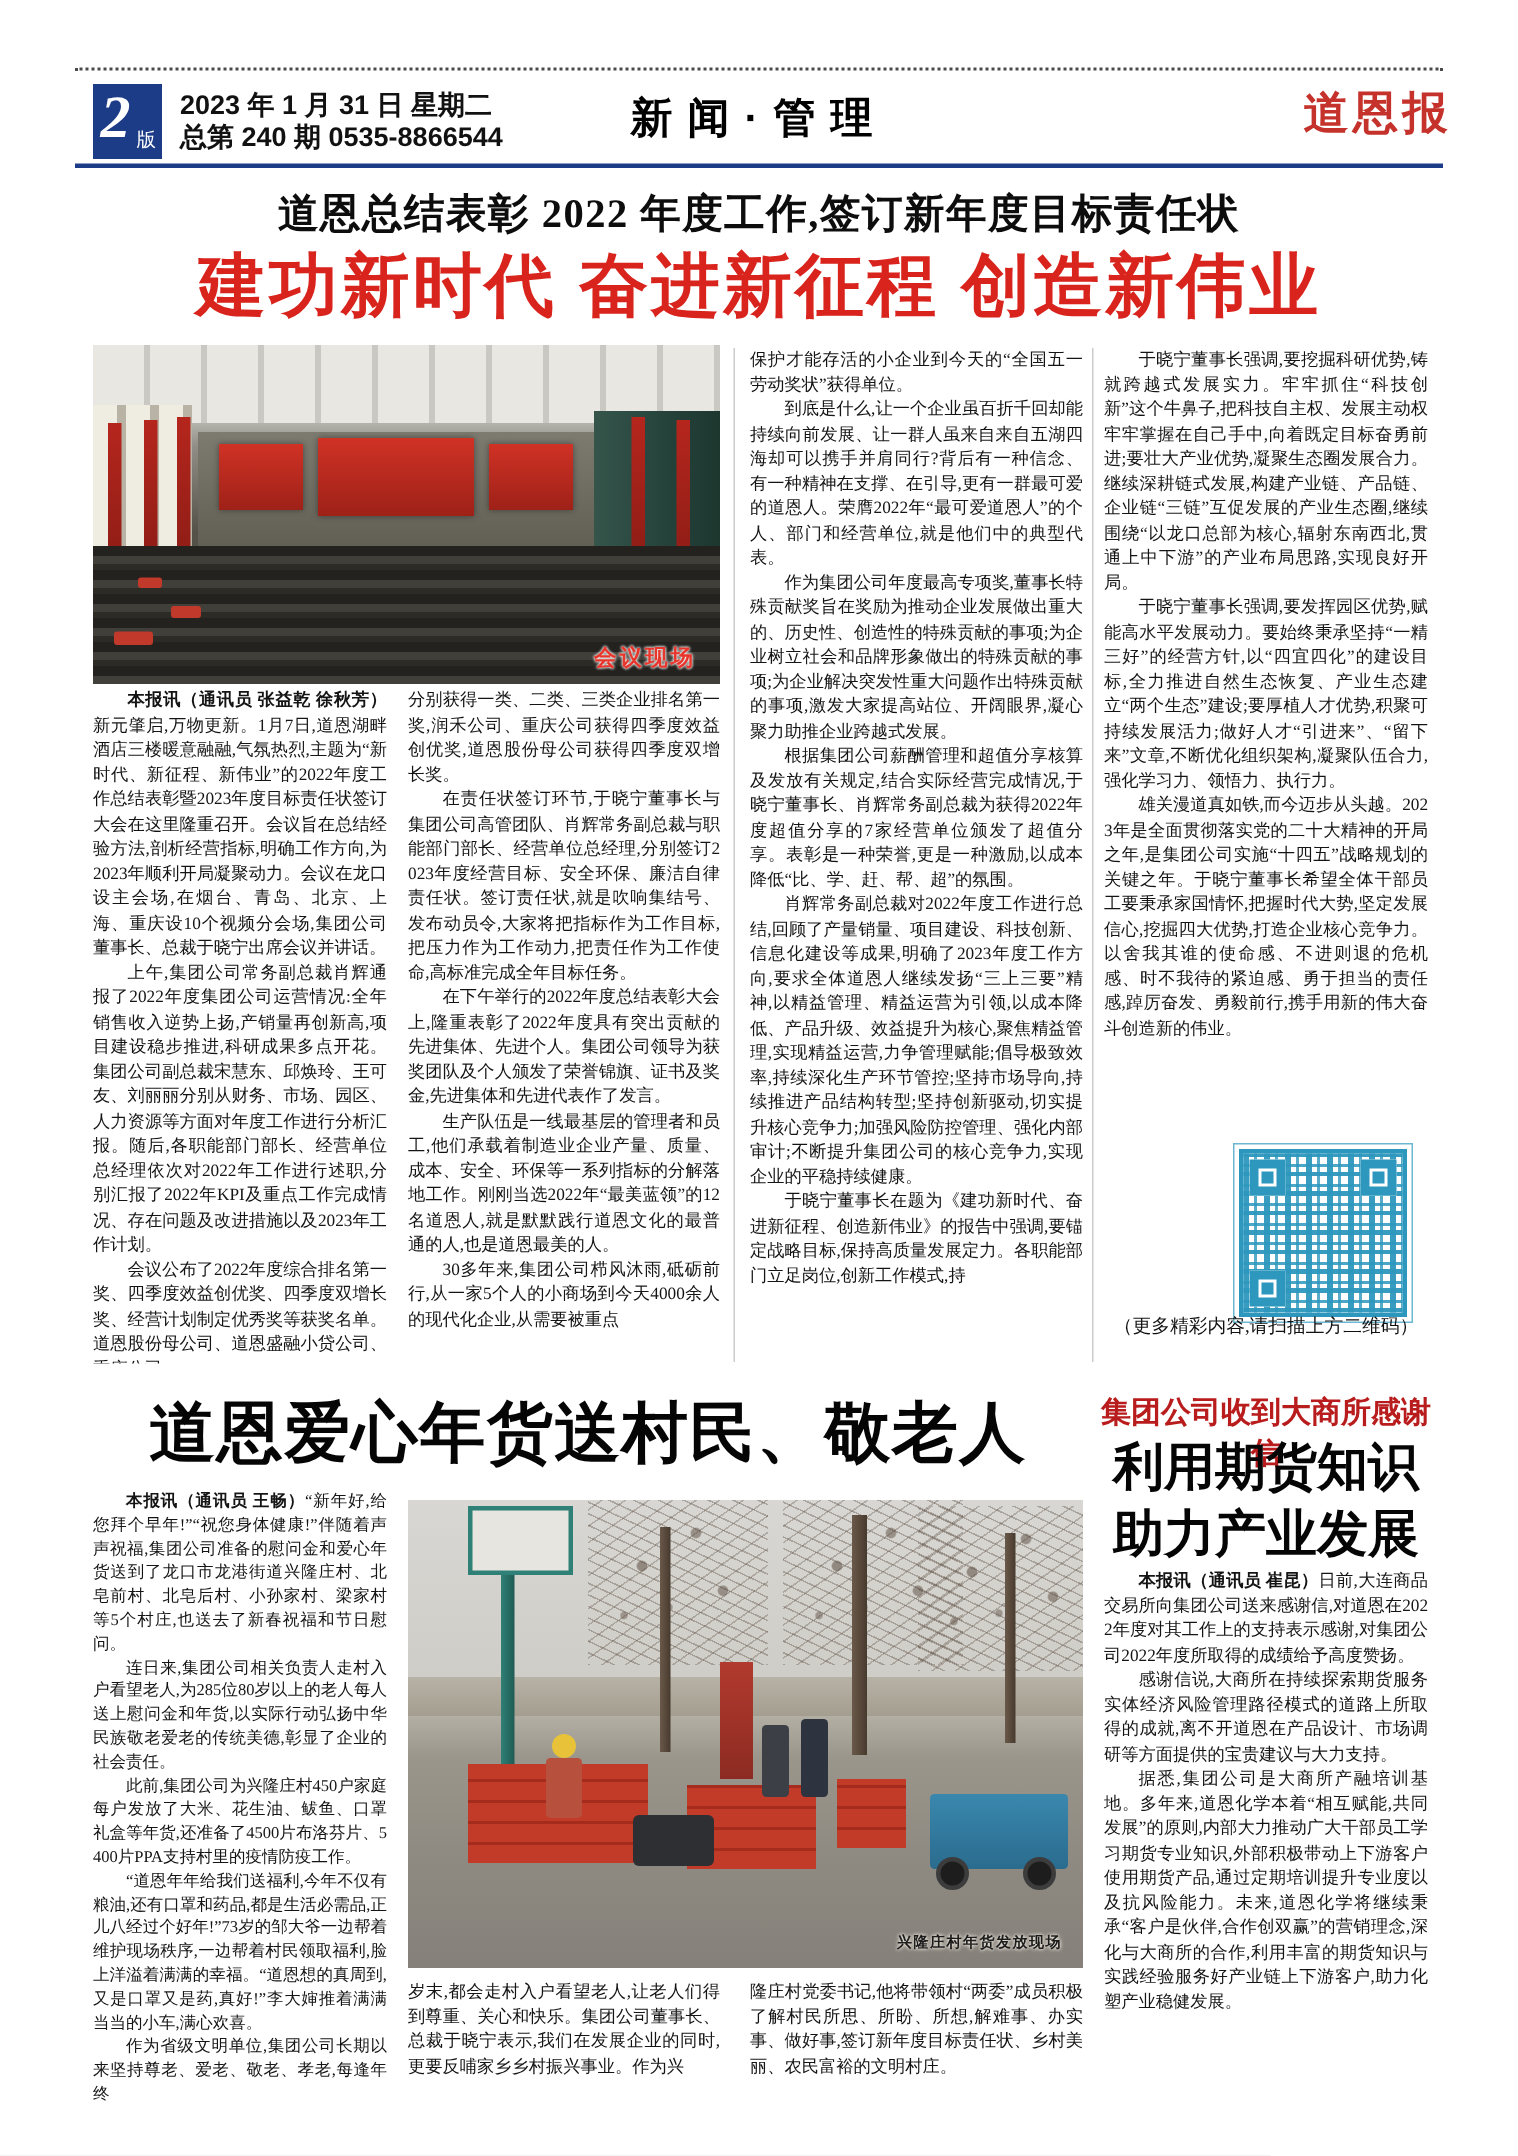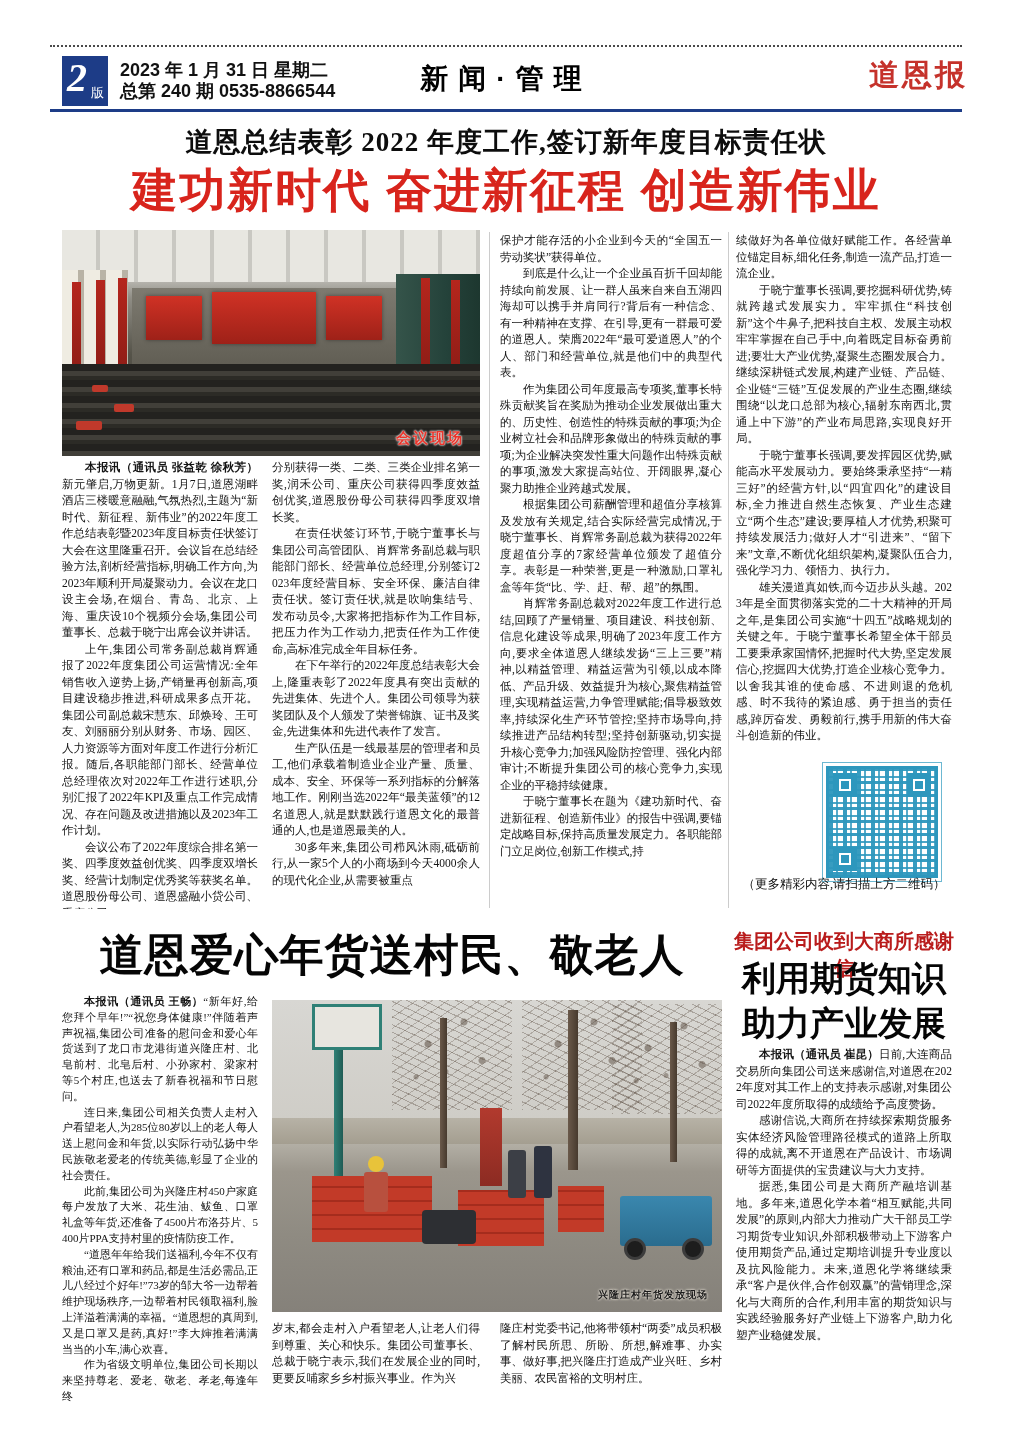--- a/index.html
+++ b/index.html
@@ -142,27 +142,26 @@
     <p>在责任状签订环节,于晓宁董事长与集团公司高管团队、肖辉常务副总裁与职能部门部长、经营单位总经理,分别签订2023年度经营目标、安全环保、廉洁自律责任状。签订责任状,就是吹响集结号、发布动员令,大家将把指标作为工作目标,把压力作为工作动力,把责任作为工作使命,高标准完成全年目标任务。</p>
     <p>在下午举行的2022年度总结表彰大会上,隆重表彰了2022年度具有突出贡献的先进集体、先进个人。集团公司领导为获奖团队及个人颁发了荣誉锦旗、证书及奖金,先进集体和先进代表作了发言。</p>
     <p>生产队伍是一线最基层的管理者和员工,他们承载着制造业企业产量、质量、成本、安全、环保等一系列指标的分解落地工作。刚刚当选2022年“最美蓝领”的12名道恩人,就是默默践行道恩文化的最普通的人,也是道恩最美的人。</p>
     <p>30多年来,集团公司栉风沐雨,砥砺前行,从一家5个人的小商场到今天4000余人的现代化企业,从需要被重点</p>
   </div>
   <div class="abs vrule" style="left:489px;top:232px;height:676px;"></div>
   <div class="abs col c3">
     <p class="cont">保护才能存活的小企业到今天的“全国五一劳动奖状”获得单位。</p>
     <p>到底是什么,让一个企业虽百折千回却能持续向前发展、让一群人虽来自来自五湖四海却可以携手并肩同行?背后有一种信念、有一种精神在支撑、在引导,更有一群最可爱的道恩人。荣膺2022年“最可爱道恩人”的个人、部门和经营单位,就是他们中的典型代表。</p>
     <p>作为集团公司年度最高专项奖,董事长特殊贡献奖旨在奖励为推动企业发展做出重大的、历史性、创造性的特殊贡献的事项;为企业树立社会和品牌形象做出的特殊贡献的事项;为企业解决突发性重大问题作出特殊贡献的事项,激发大家提高站位、开阔眼界,凝心聚力助推企业跨越式发展。</p>
-    <p>根据集团公司薪酬管理和超值分享核算及发放有关规定,结合实际经营完成情况,于晓宁董事长、肖辉常务副总裁为获得2022年度超值分享的7家经营单位颁发了超值分享。表彰是一种荣誉,更是一种激励,口罩礼盒等年货“比、学、赶、帮、超”的氛围。</p>
+    <p>根据集团公司薪酬管理和超值分享核算及发放有关规定,结合实际经营完成情况,于晓宁董事长、肖辉常务副总裁为获得2022年度超值分享的7家经营单位颁发了超值分享。表彰是一种荣誉,更是一种激励,以成本降低“比、学、赶、帮、超”的氛围。</p>
     <p>肖辉常务副总裁对2022年度工作进行总结,回顾了产量销量、项目建设、科技创新、信息化建设等成果,明确了2023年度工作方向,要求全体道恩人继续发扬“三上三要”精神,以精益管理、精益运营为引领,以成本降低、产品升级、效益提升为核心,聚焦精益管理,实现精益运营,力争管理赋能;倡导极致效率,持续深化生产环节管控;坚持市场导向,持续推进产品结构转型;坚持创新驱动,切实提升核心竞争力;加强风险防控管理、强化内部审计;不断提升集团公司的核心竞争力,实现企业的平稳持续健康。</p>
     <p>于晓宁董事长在题为《建功新时代、奋进新征程、创造新伟业》的报告中强调,要锚定战略目标,保持高质量发展定力。各职能部门立足岗位,创新工作模式,持</p>
   </div>
   <div class="abs vrule" style="left:728px;top:232px;height:676px;"></div>
   <div class="abs col c4">
-    <p class="cont">续做好为各单位做好赋能工作。各经营单位锚定目标,细化任务,制造一流产品,打造一流企业。</p>
     <p>于晓宁董事长强调,要挖掘科研优势,铸就跨越式发展实力。牢牢抓住“科技创新”这个牛鼻子,把科技自主权、发展主动权牢牢掌握在自己手中,向着既定目标奋勇前进;要壮大产业优势,凝聚生态圈发展合力。继续深耕链式发展,构建产业链、产品链、企业链“三链”互促发展的产业生态圈,继续围绕“以龙口总部为核心,辐射东南西北,贯通上中下游”的产业布局思路,实现良好开局。</p>
     <p>于晓宁董事长强调,要发挥园区优势,赋能高水平发展动力。要始终秉承坚持“一精三好”的经营方针,以“四宜四化”的建设目标,全力推进自然生态恢复、产业生态建立“两个生态”建设;要厚植人才优势,积聚可持续发展活力;做好人才“引进来”、“留下来”文章,不断优化组织架构,凝聚队伍合力,强化学习力、领悟力、执行力。</p>
     <p>雄关漫道真如铁,而今迈步从头越。2023年是全面贯彻落实党的二十大精神的开局之年,是集团公司实施“十四五”战略规划的关键之年。于晓宁董事长希望全体干部员工要秉承家国情怀,把握时代大势,坚定发展信心,挖掘四大优势,打造企业核心竞争力。以舍我其谁的使命感、不进则退的危机感、时不我待的紧迫感、勇于担当的责任感,踔厉奋发、勇毅前行,携手用新的伟大奋斗创造新的伟业。</p>
   </div>
 
   <div class="abs qr-wrap">
     <div class="qr-box">
       <div class="qr-eye" style="left:4px;top:4px;"></div>
       <div class="qr-eye" style="right:4px;top:4px;"></div>
       <div class="qr-eye" style="left:4px;bottom:4px;"></div>
@@ -207,21 +206,21 @@
     <div class="p2-fig" style="left:236px;top:150px;width:18px;height:48px;background:#3c3f46;"></div>
     <div class="p2-fig" style="left:262px;top:146px;width:18px;height:52px;background:#2e3340;"></div>
     <div class="p2-fig" style="left:150px;top:210px;width:54px;height:34px;background:#2d2f33;border-radius:4px;"></div>
     <div class="p2-caption">兴隆庄村年货发放现场</div>
   </div>
 
   <div class="abs col a2cA">
     <p class="cont">岁末,都会走村入户看望老人,让老人们得到尊重、关心和快乐。集团公司董事长、总裁于晓宁表示,我们在发展企业的同时,更要反哺家乡乡村振兴事业。作为兴</p>
   </div>
   <div class="abs col a2cB">
-    <p class="cont">隆庄村党委书记,他将带领村“两委”成员积极了解村民所思、所盼、所想,解难事、办实事、做好事,把兴隆庄打造成产业兴旺、乡村美丽、农民富裕的文明村庄。</p>
+    <p class="cont">隆庄村党委书记,他将带领村“两委”成员积极了解村民所思、所盼、所想,解难事、办实事、做好事,签订新年度目标责任状、乡村美丽、农民富裕的文明村庄。</p>
   </div>
 
   <div class="abs col a3col">
     <p><b>本报讯（通讯员 崔昆）</b><span>日前,大连商品交易所向集团公司送来感谢信,对道恩在2022年度对其工作上的支持表示感谢,对集团公司2022年度所取得的成绩给予高度赞扬。</span></p>
     <p>感谢信说,大商所在持续探索期货服务实体经济风险管理路径模式的道路上所取得的成就,离不开道恩在产品设计、市场调研等方面提供的宝贵建议与大力支持。</p>
     <p>据悉,集团公司是大商所产融培训基地。多年来,道恩化学本着“相互赋能,共同发展”的原则,内部大力推动广大干部员工学习期货专业知识,外部积极带动上下游客户使用期货产品,通过定期培训提升专业度以及抗风险能力。未来,道恩化学将继续秉承“客户是伙伴,合作创双赢”的营销理念,深化与大商所的合作,利用丰富的期货知识与实践经验服务好产业链上下游客户,助力化塑产业稳健发展。</p>
   </div>
 
 </div>
 

